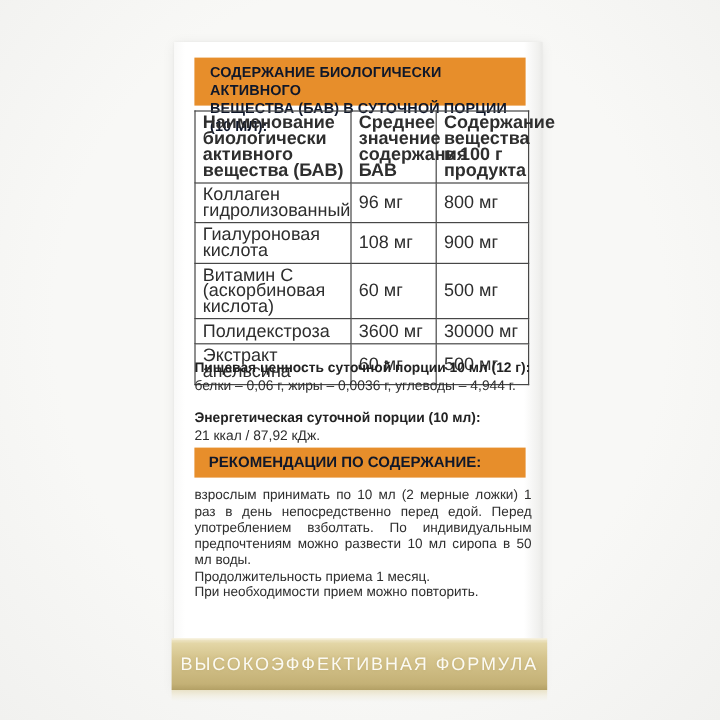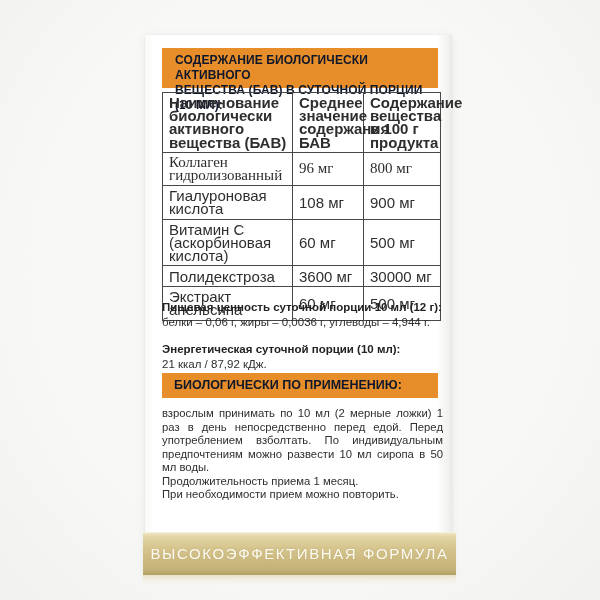--- a/index.html
+++ b/index.html
@@ -38,21 +38,21 @@
     border:1px solid #474747;
     padding:3px 4px 3px 6px;
     text-align:left;vertical-align:middle;
     white-space:pre-line;
     line-height:13.2px;
     font-weight:400;
   }
   table.bav th{font-weight:700;}
   col.c1{width:130px;} col.c2{width:71px;} col.c3{width:77px;}
   tr.hrow{height:57px;}
-  tr.r0{height:30px;font-family:Liberation Serif, serif;} tr.r1{height:24px;} tr.r2{height:27px;margin-top:13px;}
+  tr.r0{height:30px;} tr.r1{height:24px;} tr.r2{height:27px;margin-top:13px;}
   tr.r3{height:21px;} tr.r4{height:26px;}
 
   .nutrition{
     position:absolute;left:17px;top:252px;width:282px;
     font-size:11.5px;line-height:14.5px;color:#2e2e2e;
   }
   .nutrition .b{font-weight:700;color:#222;margin-top:13px;}
 
   .reco-text{
     position:absolute;left:17px;top:372px;width:281px;
@@ -142,21 +142,21 @@
     </tbody>
       </table>
 
     <div class="nutrition">
       <div class="b">Пищевая ценность суточной порции 10 мл (12 г):</div>
       <div>белки – 0,06 г, жиры – 0,0036 г, углеводы – 4,944 г.</div>
       <div class="b">Энергетическая суточной порции (10 мл):</div>
       <div>21 ккал / 87,92 кДж.</div>
     </div>
 
-    <div class="banner banner-reco">БИОЛОГИЧЕСКИ ПО ПРИМЕНЕНИЮ:</div>
+    <div class="banner banner-reco">РЕКОМЕНДАЦИИ ПО СОДЕРЖАНИЕ:</div>
 
     <div class="reco-text">
       <div class="para">взрослым принимать по 10 мл (2 мерные ложки) 1 раз в день непосредственно перед едой. Перед употреблением взболтать. По индивидуальным предпочтениям можно развести 10 мл сиропа в 50 мл воды.</div>
       <div class="line">Продолжительность приема 1 месяц.</div>
       <div class="line">При необходимости прием можно повторить.</div>
     </div>
 
   </div>
 
   <div class="gold-band">

